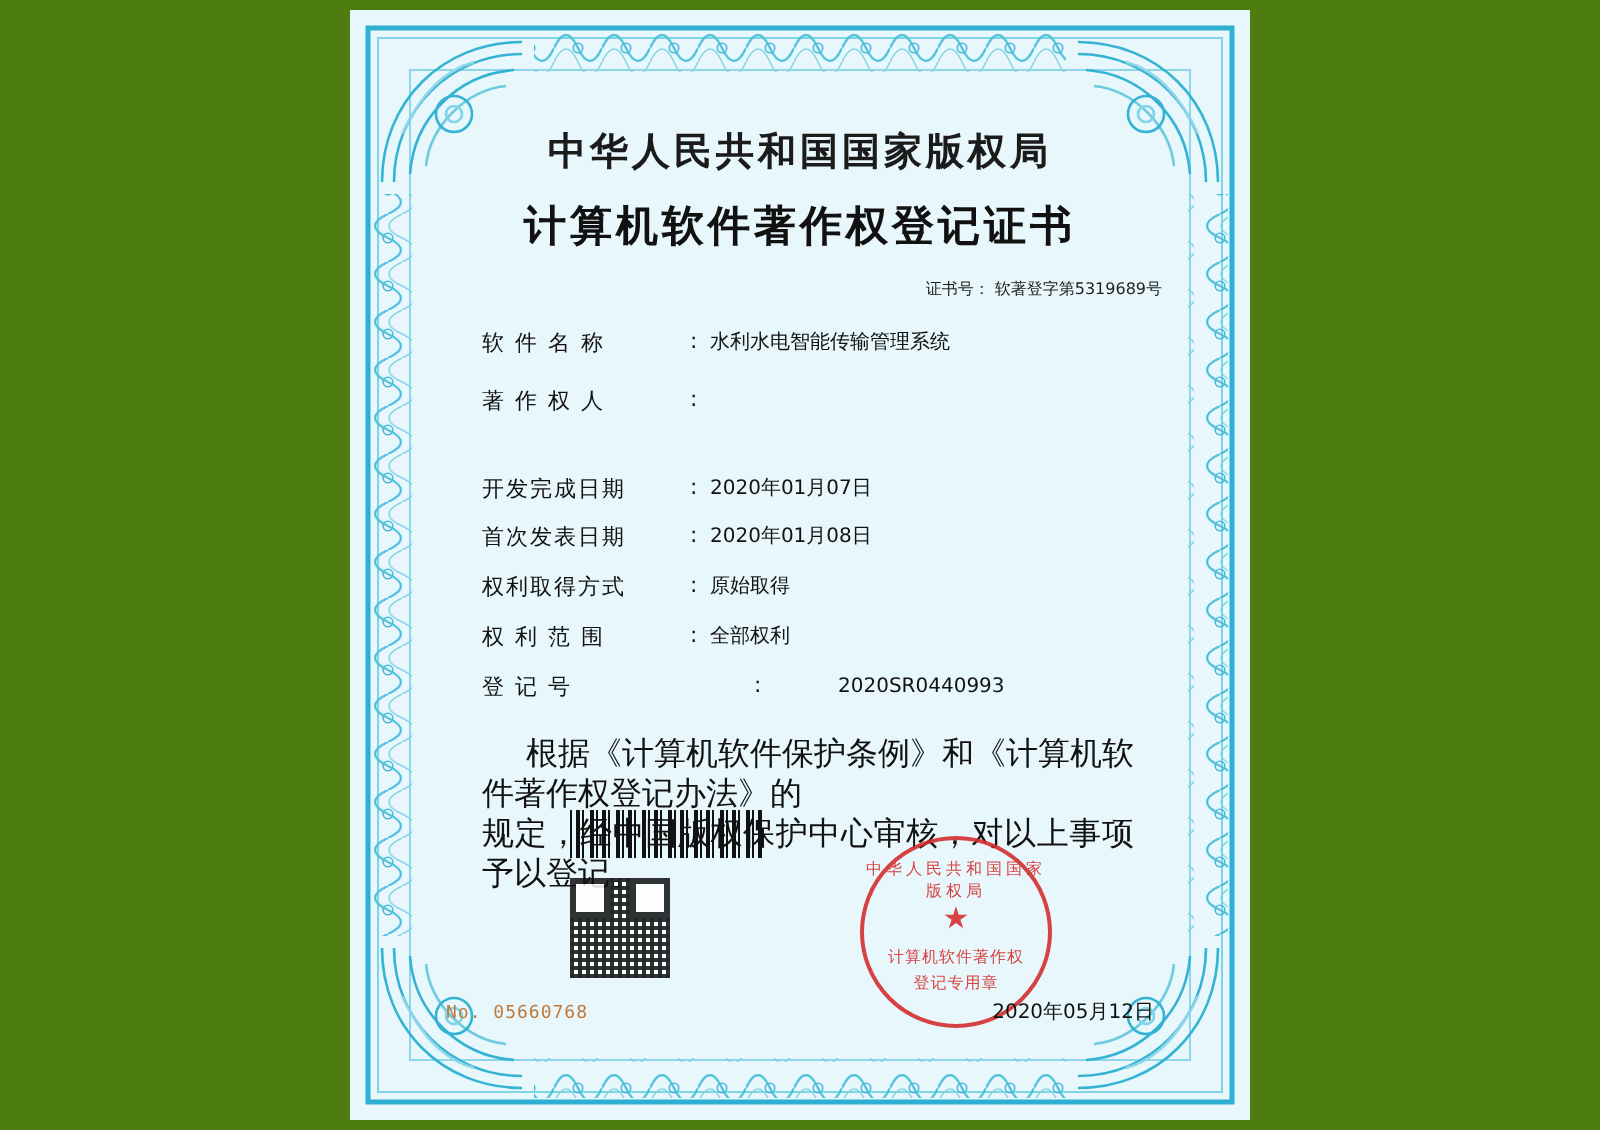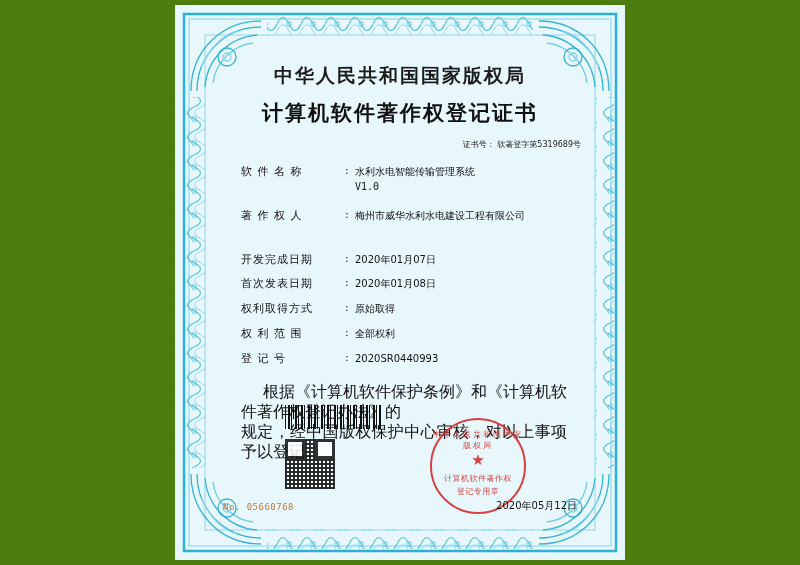--- a/index.html
+++ b/index.html
@@ -290,28 +290,26 @@
       <div class="title-sub">计算机软件著作权登记证书</div>
       <div class="cert-no">证书号： 软著登字第5319689号</div>
 
       <div class="fields">
 
         <div class="field-row">
           <div class="field-label">软 件 名 称</div>
           <div class="field-colon">:</div>
           <div class="field-value cjk">
             <div>水利水电智能传输管理系统</div>
-            <div style="font-family:'DejaVu Sans Mono','Liberation Mono',monospace;">V1.0</div>
           </div>
         </div>
 
         <div class="field-row" style="margin-top:14px;">
           <div class="field-label">著 作 权 人</div>
           <div class="field-colon">:</div>
-          <div class="field-value cjk">梅州市威华水利水电建设工程有限公司</div>
         </div>
 
         <div class="gap-big"></div>
 
         <div class="field-row" style="margin-top:10px;">
           <div class="field-label">开发完成日期</div>
           <div class="field-colon">:</div>
           <div class="field-value cjk">2020年01月07日</div>
         </div>
 
@@ -326,21 +324,21 @@
           <div class="field-colon">:</div>
           <div class="field-value cjk">原始取得</div>
         </div>
 
         <div class="field-row" style="margin-top:10px;">
           <div class="field-label">权 利 范 围</div>
           <div class="field-colon">:</div>
           <div class="field-value cjk">全部权利</div>
         </div>
 
-        <div class="field-row" style="margin-top:10px;">
+        <div class="field-row" style="margin-top:10px;gap:32px;">
           <div class="field-label">登 记 号</div>
           <div class="field-colon">:</div>
           <div class="field-value cjk">2020SR0440993</div>
         </div>
 
       </div>
 
       <div class="paragraph">
         <span class="indent"></span><span>根据《计算机软件保护条例》和《计算机软件著作权登记办法》的</span><br>
         <span>规定，经中国版权保护中心审核，对以上事项予以登记。</span>

